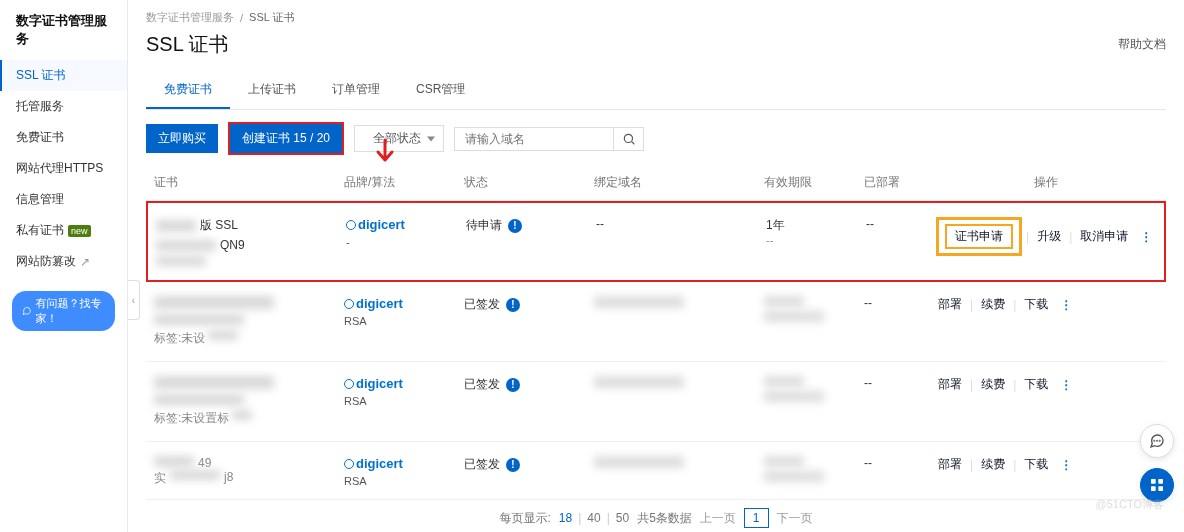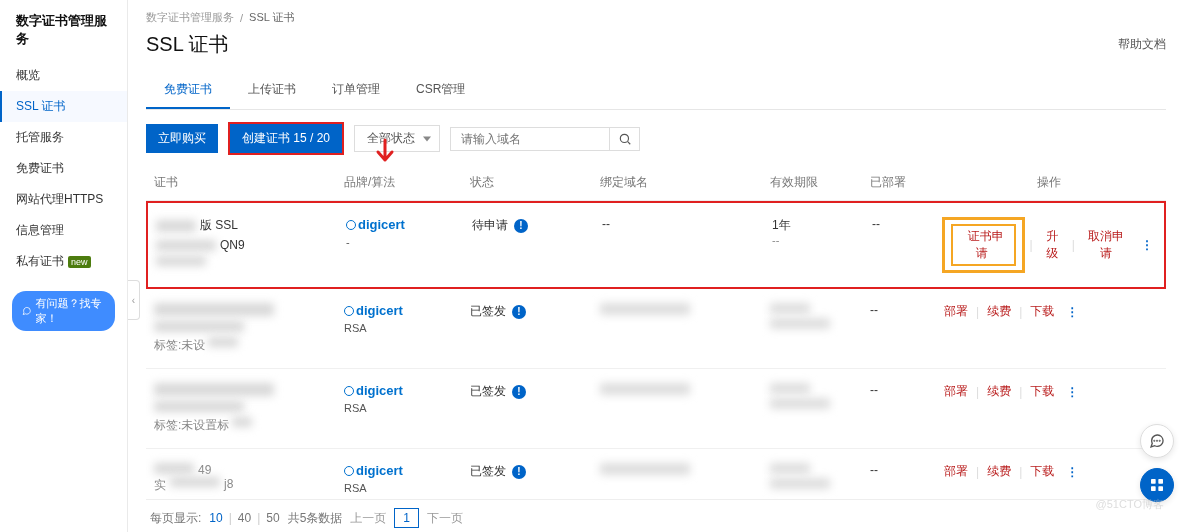--- a/index.html
+++ b/index.html
@@ -26,60 +26,60 @@
 .help-doc { font-size: 12px; color:#555; cursor:pointer; }
 
 .tabs { display:flex; border-bottom:1px solid #e6e6e6; }
 .tab { padding: 9px 18px; font-size:12px; color:#555; cursor:pointer; border-bottom:2px solid transparent; }
 .tab.active { color:#0064c8; border-bottom-color:#0064c8; font-weight:500; }
 
 .toolbar { display:flex; gap:10px; padding:12px 0 10px 0; align-items:center; position:relative; }
 .btn { padding: 6px 12px; font-size:12px; border-radius:0; cursor:pointer; border:none; }
 .btn-primary { background:#0064c8; color:#fff; }
 .create-wrap { position:relative; border:2px solid #e02020; display:inline-flex; }
-.select-fake { border:1px solid #ddd; padding:4px 22px 4px 12px; font-size:12px; min-width:86px; position:relative; color:#555; cursor:pointer; background:#fff; }
+.select-fake { border:1px solid #ddd; padding:4px 22px 4px 18px; font-size:12px; min-width:86px; position:relative; color:#555; cursor:pointer; background:#fff; }
 .select-fake::after { content:''; position:absolute; right:8px; top:50%; width:0; height:0; border-left:4px solid transparent; border-right:4px solid transparent; border-top:5px solid #888; transform:translateY(-50%); }
 .search-wrap { display:flex; }
 .search-input { border:1px solid #ddd; padding:4px 10px; width:160px; font-size:12px; outline:none; }
 .search-btn { border:1px solid #ddd; border-left:none; background:#fff; width:30px; display:flex; align-items:center; justify-content:center; cursor:pointer; }
 .arrow-annot { position:absolute; left:226px; top:28px; color:#e02020; font-size:24px; pointer-events:none; }
 
 
 .table { flex:1; overflow:auto; }
 .thead { display:flex; background:#fff; border-bottom:1px solid #eee; padding: 9px 8px; font-size:12px; color:#777; }
 .col-0 { width: 190px; flex-shrink:0; }
 .col-1 { width: 120px; flex-shrink:0; }
-.col-2 { width: 130px; flex-shrink:0;margin-left:6px; }
+.col-2 { width: 130px; flex-shrink:0; }
 .col-3 { width: 170px; flex-shrink:0; }
 .col-4 { width: 100px; flex-shrink:0; }
 .col-5 { width: 70px; flex-shrink:0; }
 .col-6 { flex: 1; text-align:center; }
 
 .row { display:flex; align-items:flex-start; padding: 14px 8px; border-bottom:1px solid #f0f0f0; font-size:12px; }
 .row.highlight { border:2px solid #e02020; }
 .blur-block { background: #d8d8d8; filter: blur(4px); border-radius:2px; }
 .cert-line1 { height:13px; width:120px; margin-bottom:5px; }
 .cert-line2 { height:11px; width:90px; margin-bottom:5px; }
 .brand-cell { display:flex; flex-direction:column; gap:4px; }
 .brand-logo { color:#0071ce; font-weight:600; font-size:13px; display:flex; align-items:center; }
 .brand-logo .dot { width:10px; height:10px; border:1.5px solid #0071ce; border-radius:50%; margin-right:2px; }
 .brand-sub { font-size:11px; color:#555; }
 .status-cell { display:flex; align-items:center; gap:6px; }
 .status-dot { width:14px; height:14px; border-radius:50%; background:#0064c8; color:#fff; display:flex; align-items:center; justify-content:center; font-size:10px; font-weight:bold; }
 .domain-blur { width:90px; height:12px; background:#ddd; filter:blur(4px); }
 .valid-blur { width:40px; height:11px; background:#ddd; filter:blur(4px); }
 .action-cell { display:flex; gap:4px; align-items:center; color:#0064c8; }
-.action-link { color:#b91c1c; cursor:pointer; padding:0 4px; }
+.action-link { color:#0f172a; cursor:pointer; padding:0 4px; }
 .action-sep { color:#ddd; }
 .more-dots { cursor:pointer; color:#0064c8; padding:0 4px; letter-spacing:-1px; font-weight:bold; }
 .apply-highlight { border:3px solid #f5a623; padding:4px 6px; }
 .apply-highlight-inner { border:2px solid #f5a623; padding:2px 4px; display:inline-block;}
 
 
-.pager { display:flex; justify-content:flex-start; align-items:center; gap:8px; font-size:12px; color:#777; padding:8px 4px 4px 4px; border-top:1px solid #eee; position:relative; }
+.pager { display:flex; justify-content:center; align-items:center; gap:8px; font-size:12px; color:#777; padding:8px 4px 4px 4px; border-top:1px solid #eee; position:relative; }
 .page-sizes { display:flex; align-items:center; gap:6px; }
 .page-size { cursor:pointer; }
 .page-size.active { color:#0064c8; }
 .page-size + .sep { color:#ccc; }
 .page-btn { border:1px solid #0064c8; color:#0064c8; padding:2px 8px; font-size:12px; background:#fff; }
 .page-nav { cursor:pointer; color:#999; }
 .watermark { position:absolute; right:20px; bottom:20px; font-size:11px; color:#bbb; opacity:0.5; pointer-events:none; }
 
 
 .float-btns { position:absolute; right:10px; bottom:30px; display:flex; flex-direction:column; gap:10px; }
@@ -87,41 +87,42 @@
 .float-btn.primary { background:#0064c8; border-color:#0064c8; color:#fff; }
 .expand-handle { position:absolute; left:128px; top:280px; width:12px; height:40px; border:1px solid #ddd; border-left:none; background:#fff; display:flex; align-items:center; justify-content:center; font-size:10px; color:#999; cursor:pointer; border-radius:0 4px 4px 0; }
 </style>
 </head>
 <body>
 
 <div class="app">
 
   <div class="sidebar">
     <div class="sidebar-title">数字证书管理服务</div>
-    <div class="sidebar-item">
-        <span>概览</span>
-      </div>
     <div class="sidebar-item active">
         <span>SSL 证书</span>
       </div>
     <div class="sidebar-item">
         <span>托管服务</span>
       </div>
     <div class="sidebar-item">
         <span>免费证书</span>
       </div>
     <div class="sidebar-item">
         <span>网站代理HTTPS</span>
       </div>
     <div class="sidebar-item">
         <span>信息管理</span>
       </div>
     <div class="sidebar-item">
         <span>私有证书</span>
         <span class="new-badge">new</span>
+      </div>
+    <div class="sidebar-item">
+        <span>网站防篡改</span>
+        <span class="ext-icon">↗</span>
       </div>
     <div class="help-btn">
       <svg width="12" height="12" viewBox="0 0 24 24" fill="none" stroke="white" stroke-width="2">
           <path d="M21 11.5a8.38 8.38 0 0 1-.9 3.8 8.5 8.5 0 0 1-7.6 4.7 8.38 8.38 0 0 1-3.8-.9L3 21l1.9-5.7a8.38 8.38 0 0 1-.9-3.8 8.5 8.5 0 0 1 4.7-7.6 8.38 8.38 0 0 1 3.8-.9h.5a8.48 8.48 0 0 1 8 8v.5z"></path>
         </svg>
       <span>有问题？找专家！</span>
     </div>
   </div>
 
   <div class="expand-handle">
@@ -332,21 +333,21 @@
           <span class="action-link">下载</span>
           <span class="more-dots">⋮</span>
         </div>
       </div>
 
     </div>
 
     <div class="pager">
       <span>每页显示:</span>
       <span class="page-sizes">
-        <span class="page-size active">10</span>
+        <span class="page-size active">18</span>
         <span class="sep">|</span>
         <span class="page-size">40</span>
         <span class="sep">|</span>
         <span class="page-size">50</span>
       </span>
       <span>共5条数据</span>
       <span class="page-nav">上一页</span>
       <span class="page-btn">1</span>
       <span class="page-nav">下一页</span>
     </div>

